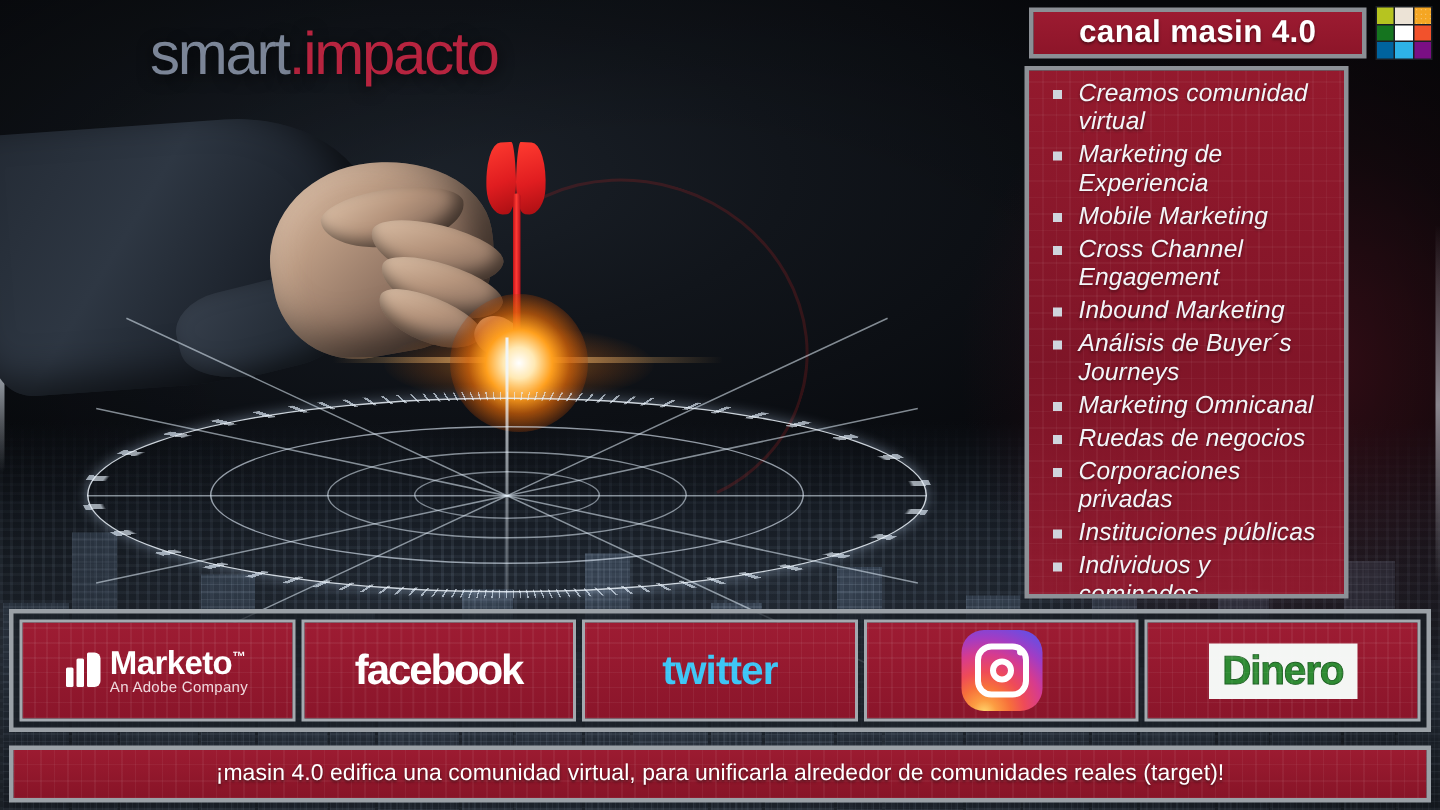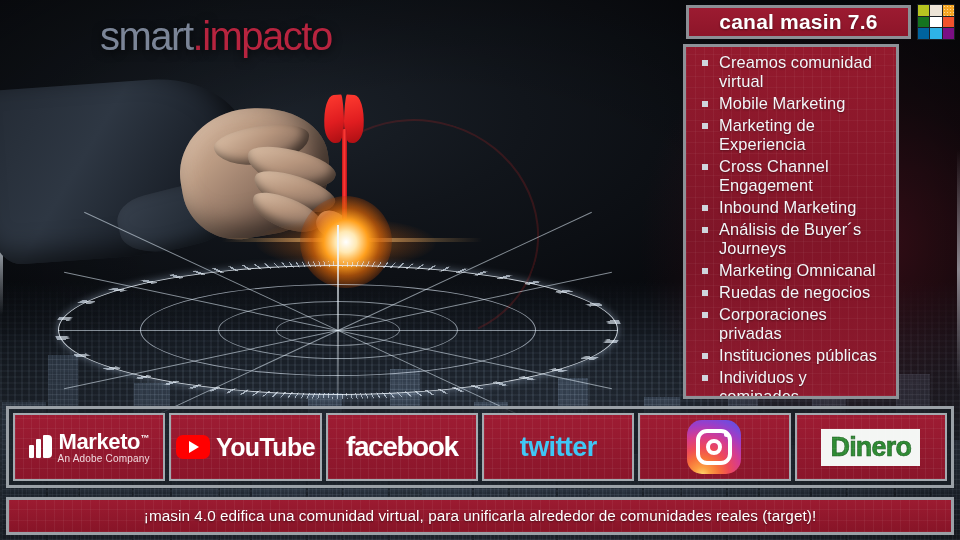--- a/index.html
+++ b/index.html
@@ -181,20 +181,21 @@
     background-image:radial-gradient(rgba(255,255,255,.55) 22%, rgba(0,0,0,0) 23%);
     background-size:3px 3px;
   }
 
   .bullets{
     position:absolute;left:683px;top:44px;width:216px;height:355px;
     border:3px solid #8d9197;
     background:
       linear-gradient(180deg, rgba(160,27,48,.92) 0%, rgba(138,22,42,.90) 55%, rgba(150,25,46,.92) 100%);
     overflow:hidden;
+    font-style:italic;
   }
   .bullets:before{
     content:"";position:absolute;inset:0;
     background-image:
       repeating-linear-gradient(90deg, rgba(255,255,255,.05) 0 1px, rgba(0,0,0,0) 1px 9px),
       repeating-linear-gradient(0deg, rgba(255,255,255,.045) 0 1px, rgba(0,0,0,0) 1px 11px);
     opacity:.9;
   }
   .bullets ul{list-style:none;position:relative;padding:6px 8px 0 10px;}
   .bullets li{
@@ -204,21 +205,21 @@
   }
   .bullets li:before{
     content:"";position:absolute;left:6px;top:7px;width:6px;height:6px;background:#cfd5dd;
   }
 
   
   .logo-strip{
     position:absolute;left:6px;top:406px;width:948px;height:82px;
     border:3px solid #9aa0a6;
     background:rgba(24,29,36,.75);
-    display:flex;gap:4px;padding:4px;text-align:center;
+    display:flex;gap:4px;padding:4px;
   }
   .logo-cell{
     flex:1;position:relative;
     border:2px solid #a3a9af;
     background:linear-gradient(180deg,#9e1c33,#8a152a);
     display:flex;align-items:center;justify-content:center;overflow:hidden;
   }
   .logo-cell:before{
     content:"";position:absolute;inset:0;
     background-image:
@@ -362,40 +363,40 @@
     <div class="ell e3"></div>
     <div class="ell e4"></div>
     <div class="disc-axis"></div>
   </div>
 
   <div class="title">
     <span class="t-smart">smart</span><span class="t-dot">.</span><span class="t-impacto">impacto</span>
   </div>
 
   <div class="brand-bar">
-    <span>canal masin 7.6</span>
+    <span>canal masin 4.0</span>
   </div>
 
   <div class="swatches">
     <div class="sw" style="background: rgb(182, 196, 32);"></div>
     <div class="sw" style="background: rgb(236, 227, 214);"></div>
     <div class="sw sw-dot" style="background: radial-gradient(rgba(255, 255, 255, 0.55) 22%, rgba(0, 0, 0, 0) 23%) 0% 0% / 3px 3px rgb(245, 166, 35);"></div>
     <div class="sw" style="background: rgb(21, 116, 31);"></div>
     <div class="sw" style="background: rgb(255, 255, 255);"></div>
     <div class="sw" style="background: rgb(242, 82, 44);"></div>
     <div class="sw" style="background: rgb(0, 99, 158);"></div>
     <div class="sw" style="background: rgb(46, 178, 230);"></div>
     <div class="sw" style="background: rgb(122, 15, 132);"></div>
   </div>
 
   <div class="bullets">
     <ul id="features-list">
         <li>Creamos comunidad virtual</li>
+        <li>Marketing de Experiencia</li>
         <li>Mobile Marketing</li>
-        <li>Marketing de Experiencia</li>
         <li>Cross Channel Engagement</li>
         <li>Inbound Marketing</li>
         <li>Análisis de Buyer´s Journeys</li>
         <li>Marketing Omnicanal</li>
         <li>Ruedas de negocios</li>
         <li>Corporaciones privadas</li>
         <li>Instituciones públicas</li>
         <li>Individuos y cominades</li>
       </ul>
   </div>
@@ -409,28 +410,20 @@
             <i class="mk-i2"></i>
             <i class="mk-i3"></i>
         </div>
         <div class="mk-text">
           <div class="mk-name"><span>Marketo</span><span class="mk-tm">™</span></div>
           <div class="mk-sub">An Adobe Company</div>
         </div>
       </div>
     </div>
 
-    <div class="logo-cell">
-      <div class="logo-inner">
-        <div class="yt-badge">
-            <div class="yt-tri"></div>
-          </div>
-        <div class="yt-word">YouTube</div>
-      </div>
-    </div>
 
     <div class="logo-cell">
       <div class="fb-word">facebook</div>
     </div>
 
     <div class="logo-cell">
       <div class="tw-word">twitter</div>
     </div>
 
     <div class="logo-cell">

